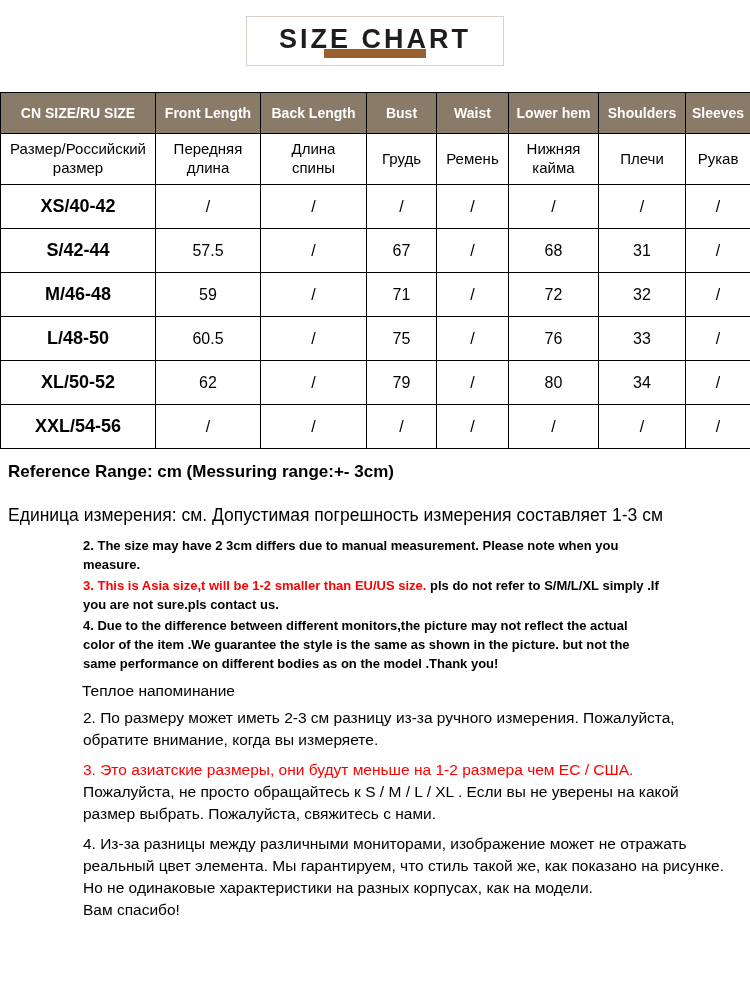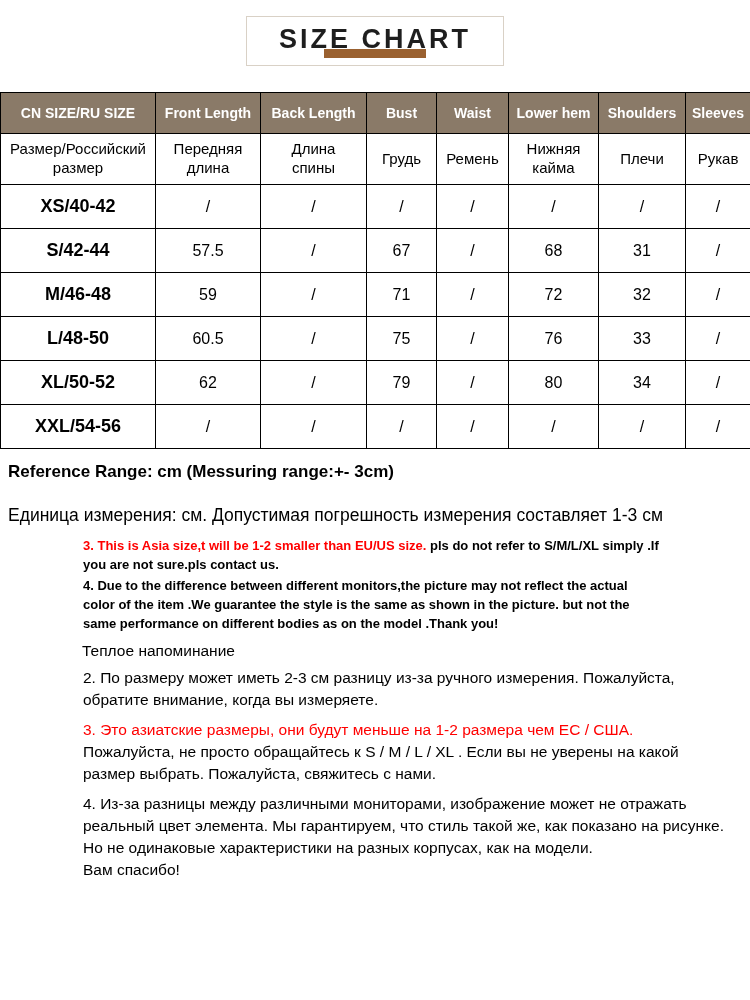--- a/index.html
+++ b/index.html
@@ -160,20 +160,21 @@
         <td>/</td>
       </tr>
     </tbody>
   </table>
 
   <div class="notes">
     <p class="ref-en">Reference Range: cm (Messuring range:+- 3cm)</p>
     <p class="ref-ru">Единица измерения: см. Допустимая погрешность измерения составляет 1-3 см</p>
 
     <div class="wr-en">
+      <p class="item">2. The size may have 2 3cm differs due to manual measurement. Please note when you measure.</p>
       <p class="item"><span class="red">3. This is Asia size,t will be 1-2 smaller than EU/US size.</span><span> pls do not refer to S/M/L/XL simply .If you are not sure.pls contact us.</span></p>
       <p class="item">4. Due to the difference between different monitors,the picture may not reflect the actual color of the item .We guarantee the style is the same as shown in the picture. but not the same performance on different bodies as on the model .Thank you!</p>
     </div>
 
     <div class="wr-ru">
       <p class="ru-title">Теплое напоминание</p>
       <p class="item">2. По размеру может иметь 2-3 см разницу из-за ручного измерения. Пожалуйста, обратите внимание, когда вы измеряете.</p>
       <p class="item"><span class="red">3. Это азиатские размеры, они будут меньше на 1-2 размера чем ЕС / США.</span><br><span>Пожалуйста, не просто обращайтесь к S / M / L / XL . Если вы не уверены на какой размер выбрать. Пожалуйста, свяжитесь с нами.</span></p>
       <p class="item item-last"><span>4. Из-за разницы между различными мониторами, изображение может не отражать реальный цвет элемента. Мы гарантируем, что стиль такой же, как показано на рисунке. Но не одинаковые характеристики на разных корпусах, как на модели.</span><br><span>Вам спасибо!</span></p>
     </div>

